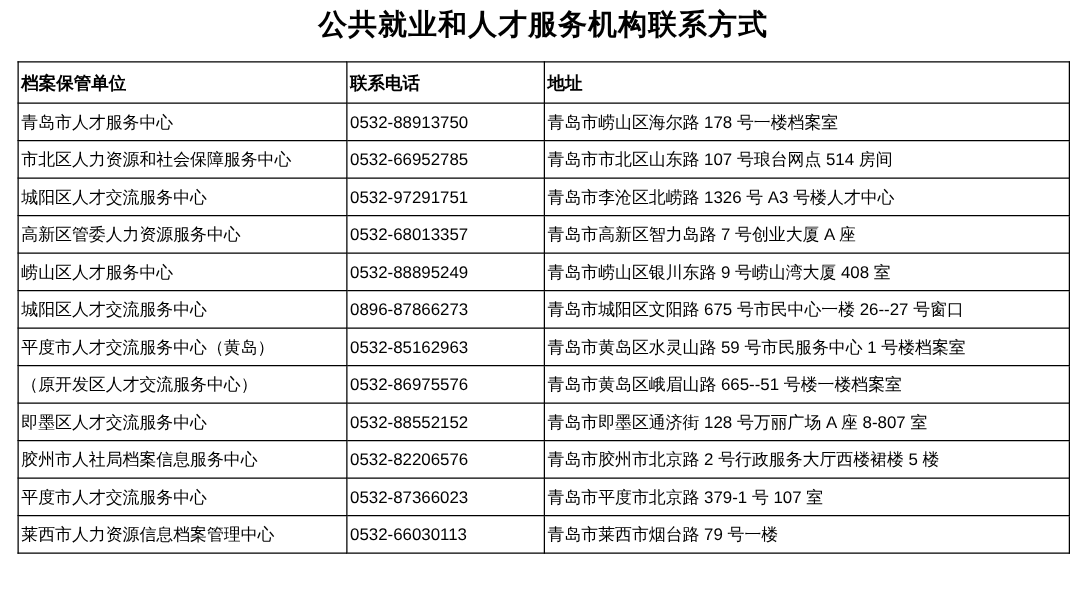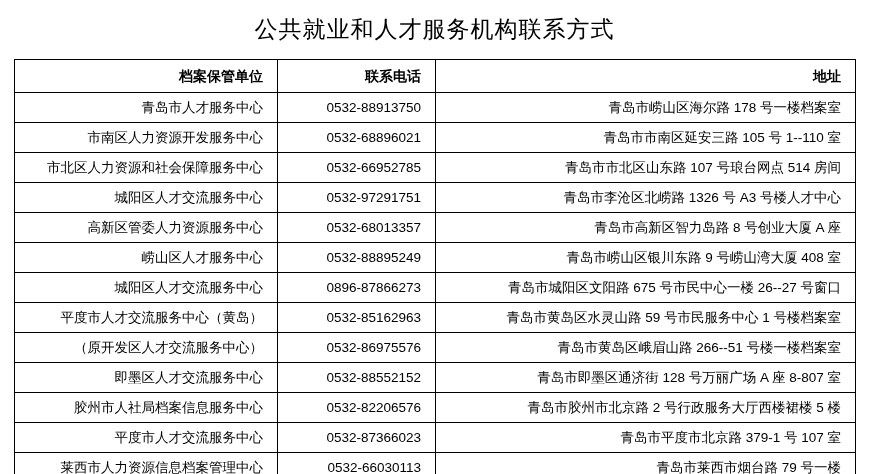--- a/index.html
+++ b/index.html
@@ -16,45 +16,45 @@
   }
   .page {
     width: 869px;
     height: 474px;
     position: relative;
     box-sizing: border-box;
   }
   .doc-title {
     text-align: center;
     font-size: 23px;
-    font-weight: normal;
+    font-weight: bold;
     letter-spacing: 1px;
-    padding-top: 14px;
+    padding-top: 4px;
     padding-bottom: 14px;
     color: #000;
   }
   .table-wrap {
     padding: 0 14px;
     box-sizing: border-box;
   }
   table.contact-table {
     width: 841px;
     border-collapse: collapse;
     table-layout: fixed;
     border: 1px solid #000;
   }
   table.contact-table th,
   table.contact-table td {
     border: 1px solid #000;
-    text-align: right;
+    text-align: left;
     vertical-align: middle;
     font-size: 13.5px;
     line-height: 1.15;
     height: 27px;
-    padding: 1px 14px;
+    padding: 1px 2px;
     white-space: nowrap;
     overflow: hidden;
   }
   table.contact-table th {
     font-weight: bold;
     height: 30px;
     font-size: 14px;
   }
   col.col-unit { width: 263px; }
   col.col-phone { width: 158px; }
@@ -81,58 +81,53 @@
           <th>地址</th>
         </tr>
       </thead>
       <tbody>
         <tr>
           <td>青岛市人才服务中心</td>
           <td>0532-88913750</td>
           <td>青岛市崂山区海尔路 178 号一楼档案室</td>
         </tr>
         <tr>
-          <td>市南区人力资源开发服务中心</td>
-          <td>0532-68896021</td>
-          <td>青岛市市南区延安三路 105 号 1--110 室</td>
-        </tr>
-        <tr>
           <td>市北区人力资源和社会保障服务中心</td>
           <td>0532-66952785</td>
           <td>青岛市市北区山东路 107 号琅台网点 514 房间</td>
         </tr>
         <tr>
           <td>城阳区人才交流服务中心</td>
           <td>0532-97291751</td>
           <td>青岛市李沧区北崂路 1326 号 A3 号楼人才中心</td>
         </tr>
         <tr>
           <td>高新区管委人力资源服务中心</td>
           <td>0532-68013357</td>
-          <td>青岛市高新区智力岛路 8 号创业大厦 A 座</td>
+          <td>青岛市高新区智力岛路 7 号创业大厦 A 座</td>
         </tr>
         <tr>
           <td>崂山区人才服务中心</td>
           <td>0532-88895249</td>
           <td>青岛市崂山区银川东路 9 号崂山湾大厦 408 室</td>
         </tr>
         <tr>
           <td>城阳区人才交流服务中心</td>
           <td>0896-87866273</td>
           <td>青岛市城阳区文阳路 675 号市民中心一楼 26--27 号窗口</td>
         </tr>
         <tr>
           <td>平度市人才交流服务中心（黄岛）</td>
           <td>0532-85162963</td>
           <td>青岛市黄岛区水灵山路 59 号市民服务中心 1 号楼档案室</td>
         </tr>
         <tr>
           <td>（原开发区人才交流服务中心）</td>
           <td>0532-86975576</td>
-          <td>青岛市黄岛区峨眉山路 266--51 号楼一楼档案室</td>
+          <td>青岛市黄岛区峨眉山路 665--51 号楼一楼档案室</td>
         </tr>
         <tr>
           <td>即墨区人才交流服务中心</td>
           <td>0532-88552152</td>
           <td>青岛市即墨区通济街 128 号万丽广场 A 座 8-807 室</td>
         </tr>
         <tr>
           <td>胶州市人社局档案信息服务中心</td>
           <td>0532-82206576</td>
           <td>青岛市胶州市北京路 2 号行政服务大厅西楼裙楼 5 楼</td>

